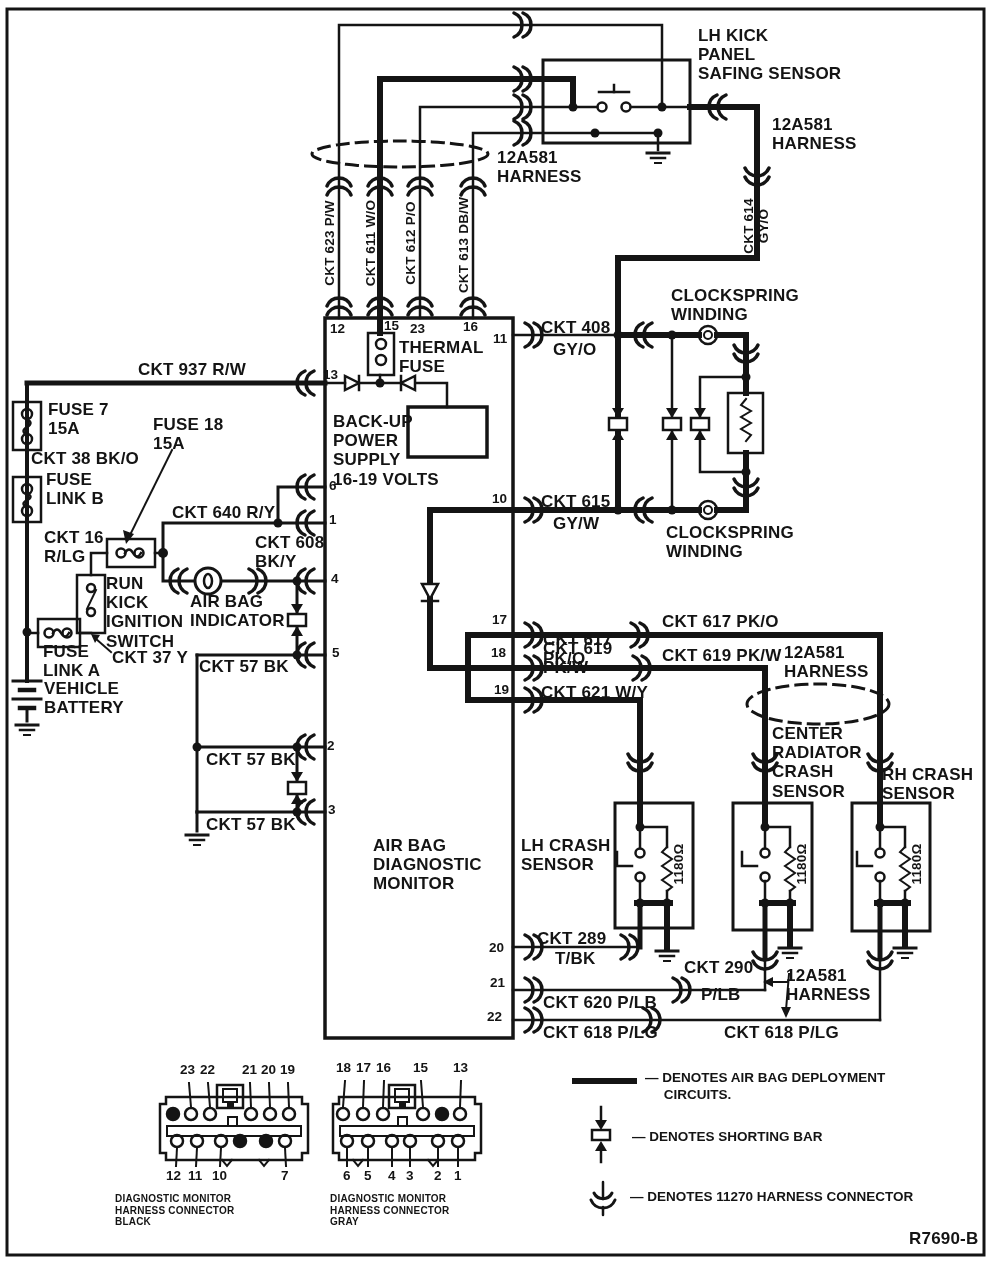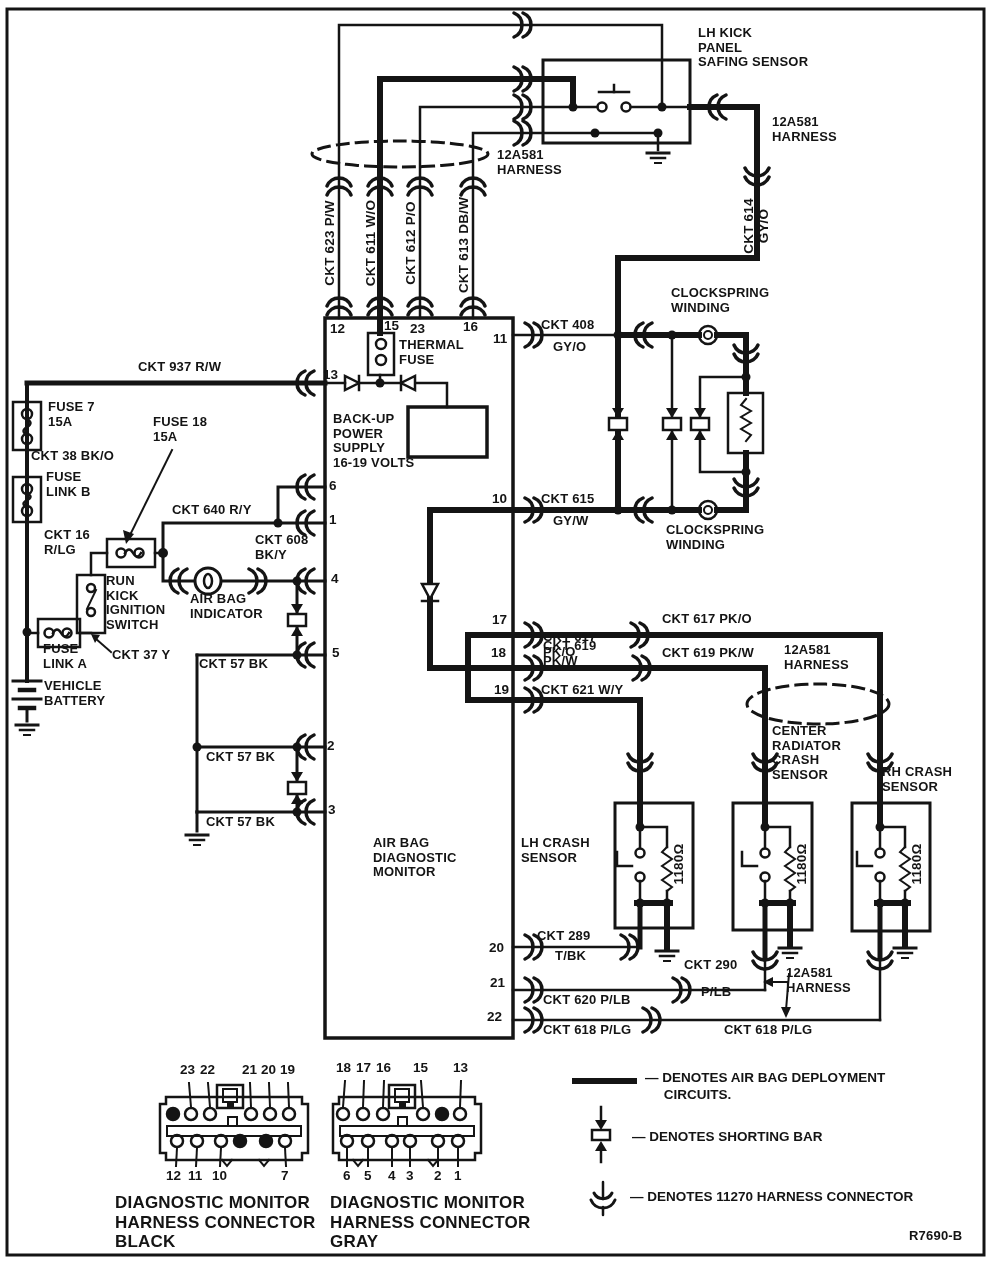--- a/index.html
+++ b/index.html
@@ -2,32 +2,32 @@
 <html><head>
 <meta charset="utf-8">
 <style>
   html,body{margin:0;padding:0;background:#e8e8e8;}
   .stage{
     position:relative;width:991px;height:1264px;background:#ffffff;
     font-family:"Liberation Sans",sans-serif;color:#141414;overflow:hidden;
   }
   svg{position:absolute;left:0;top:0;}
   .lbl{
-    position:absolute;font-weight:bold;font-size:13px;line-height:1.13;
+    position:absolute;font-weight:bold;font-size:17px;line-height:1.13;
     white-space:pre-line;letter-spacing:.2px;z-index:5;
   }
   .pin{position:absolute;font-weight:bold;font-size:13.5px;z-index:5;}
   .cpin{position:absolute;font-weight:bold;font-size:13.5px;z-index:5;}
   .vlabel{
     position:absolute;display:flex;align-items:center;justify-content:center;
     font-weight:bold;font-size:13.5px;line-height:1.1;white-space:pre-line;
     transform:rotate(-90deg);text-align:center;z-index:5;letter-spacing:.2px;
   }
   .legendtxt{position:absolute;font-weight:bold;font-size:13.5px;line-height:1.25;white-space:pre;z-index:5;}
-  .big{font-size:17px;line-height:1.15;}
+  .big{font-size:10px;line-height:1.15;}
 </style>
 </head>
 <body>
 
 <div class="stage">
 
 <svg width="991" height="1264" viewBox="0 0 991 1264">
   <g stroke="#141414" fill="none" stroke-linecap="square">
 
     <rect x="7" y="9" width="977" height="1246" stroke-width="3"></rect>

